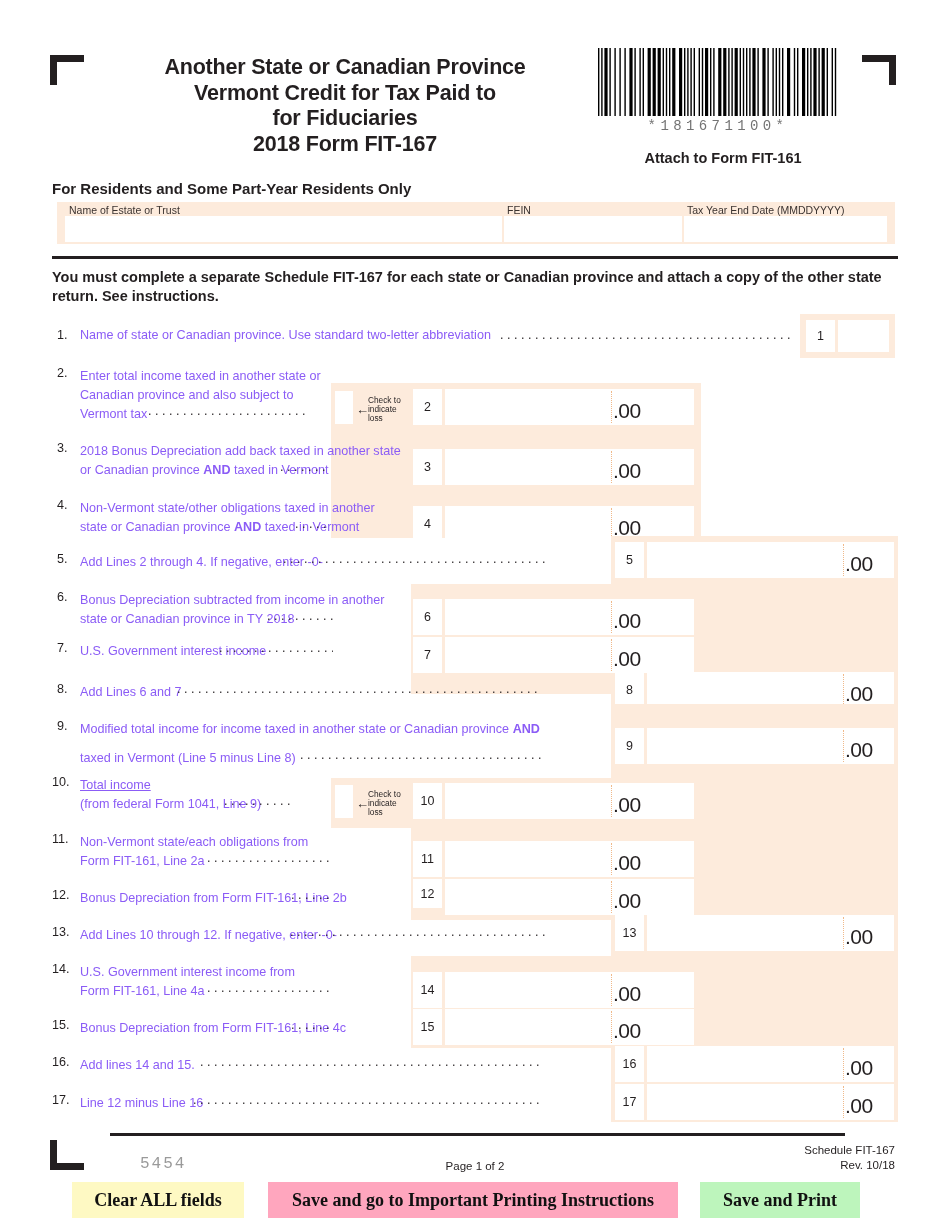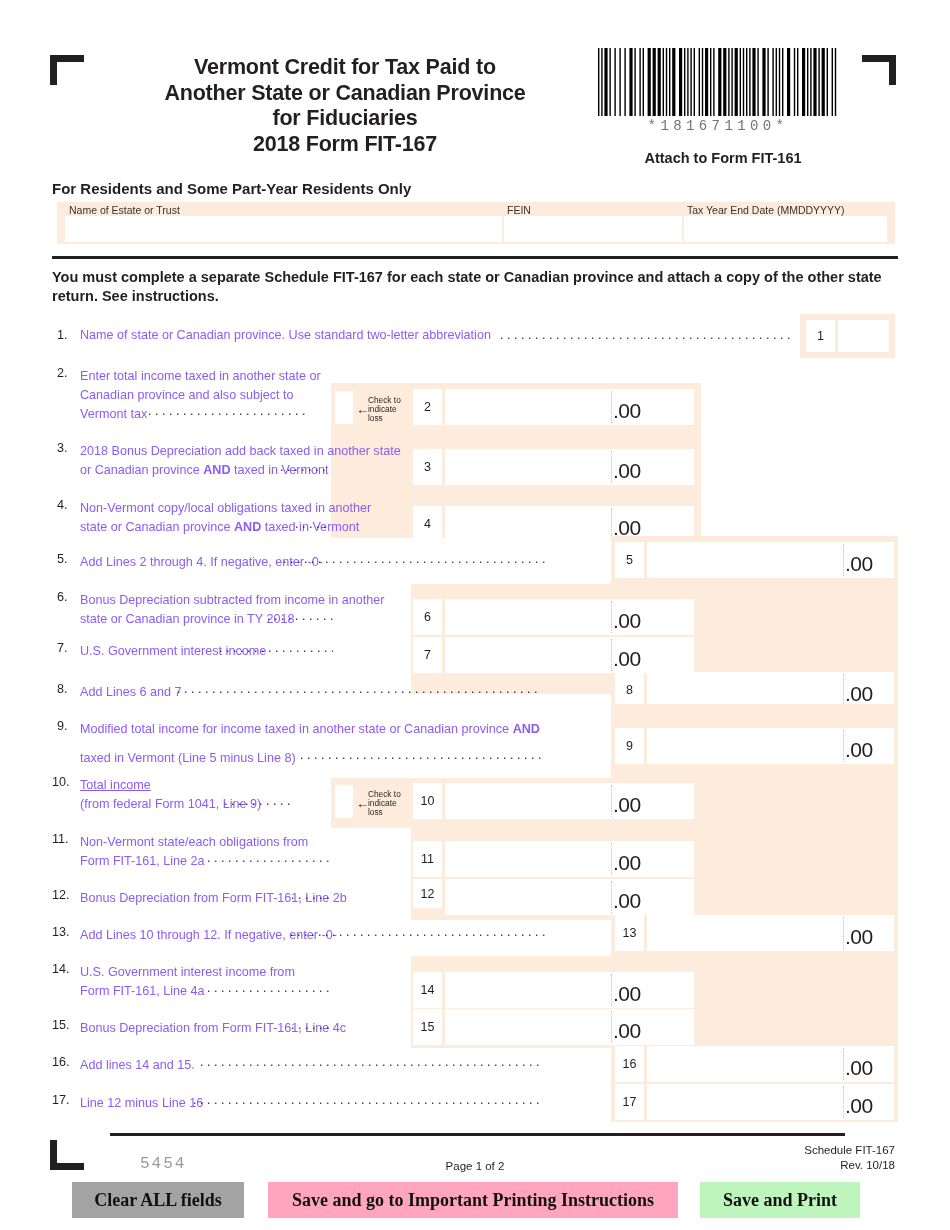--- a/index.html
+++ b/index.html
@@ -100,22 +100,22 @@
 <div class="reg tr" style="left:862px;top:55px;">
     <i class="h"></i>
     <i class="v"></i>
   </div>
 <div class="reg bl" style="left:50px;top:1140px;">
     <i class="h"></i>
     <i class="v"></i>
   </div>
 
 <div class="title">
+  <div>Another State or Canadian Province</div>
   <div>Vermont Credit for Tax Paid to</div>
-  <div>Another State or Canadian Province</div>
   <div>for Fiduciaries</div>
   <div>2018 Form FIT-167</div>
 </div>
 
 <div class="barcode">
   <svg width="240" height="68" viewBox="0 0 240 68" xmlns="http://www.w3.org/2000/svg">
     <g fill="#000" id="bars">
         <rect x="0.00" y="0" width="1.40" height="68"></rect>
         <rect x="3.20" y="0" width="1.40" height="68"></rect>
         <rect x="6.40" y="0" width="3.20" height="68"></rect>
@@ -230,21 +230,21 @@
 <div class="qnum" style="left:57px;top:441px;">3.</div>
 <div class="qlabel" style="left:80px;top:441px;">2018 Bonus Depreciation add back taxed in another state</div>
 <div class="qlabel" style="left:80px;top:460px;">or Canadian province <b>AND</b> taxed in Vermont</div>
 <div class="leader" style="left:280px;top:460px;width:50px;">. . . . . . . . . . .</div>
 <div class="lnum" style="left:413px;top:449px;width:29px;height:36px;">3</div>
 <div class="wbox" style="left:445px;top:449px;width:249px;height:36px;"></div>
 <div class="dotsep" style="left:611px;top:451px;height:32px;"></div>
 <div class="cents" style="left:613px;top:459px;">.00</div>
 
 <div class="qnum" style="left:57px;top:498px;">4.</div>
-<div class="qlabel" style="left:80px;top:498px;">Non-Vermont copy/local obligations taxed in another</div>
+<div class="qlabel" style="left:80px;top:498px;">Non-Vermont state/other obligations taxed in another</div>
 <div class="qlabel" style="left:80px;top:517px;">state or Canadian province <b>AND</b> taxed in Vermont</div>
 <div class="leader" style="left:295px;top:517px;width:36px;">. . . . . . .</div>
 <div class="lnum" style="left:413px;top:506px;width:29px;height:36px;">4</div>
 <div class="wbox" style="left:445px;top:506px;width:249px;height:36px;"></div>
 <div class="dotsep" style="left:611px;top:508px;height:32px;"></div>
 <div class="cents" style="left:613px;top:516px;">.00</div>
 
 <div class="panel" style="left:611px;top:536px;width:287px;height:48px;"></div>
 <div class="qnum" style="left:57px;top:552px;">5.</div>
 <div class="qlabel" style="left:80px;top:552px;">Add Lines 2 through 4.  If negative, enter -0-</div>
@@ -377,15 +377,15 @@
 <div class="cents" style="left:845px;top:1094px;">.00</div>
 
 <div class="rule" style="left:110px;top:1133px;width:735px;height:2.5px;"></div>
 <div class="foot-num">5454</div>
 <div class="foot-page">Page 1 of 2</div>
 <div class="foot-rev">
   <div>Schedule FIT-167</div>
   <div>Rev. 10/18</div>
 </div>
 
-<div class="btn" style="left:72px;top:1182px;width:172px;height:36px;background:#a3a3a3;">Clear ALL fields</div>
+<div class="btn" style="left:72px;top:1182px;width:172px;height:36px;background:#fef9c3;">Clear ALL fields</div>
 <div class="btn" style="left:268px;top:1182px;width:410px;height:36px;background:#ffa6be;">Save and go to Important Printing Instructions</div>
 <div class="btn" style="left:700px;top:1182px;width:160px;height:36px;background:#bdf5bc;">Save and Print</div>
 
 </body></html>

